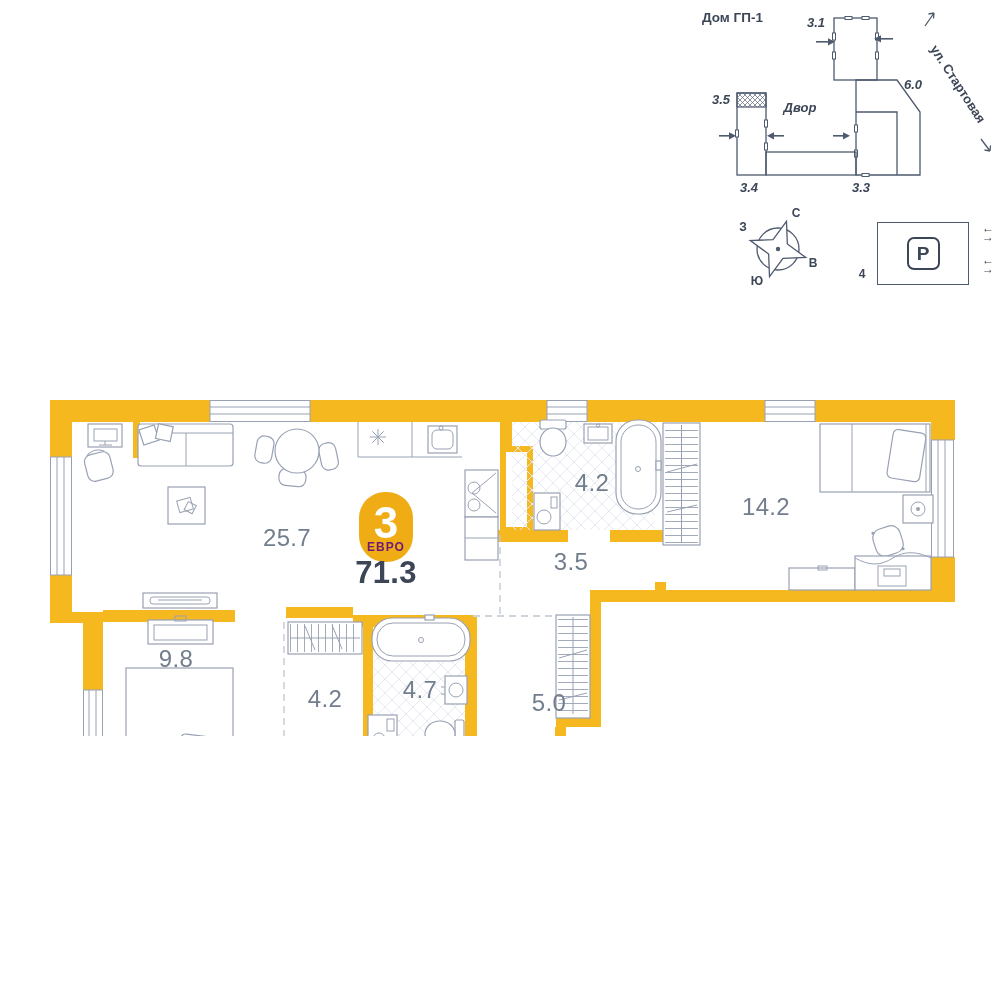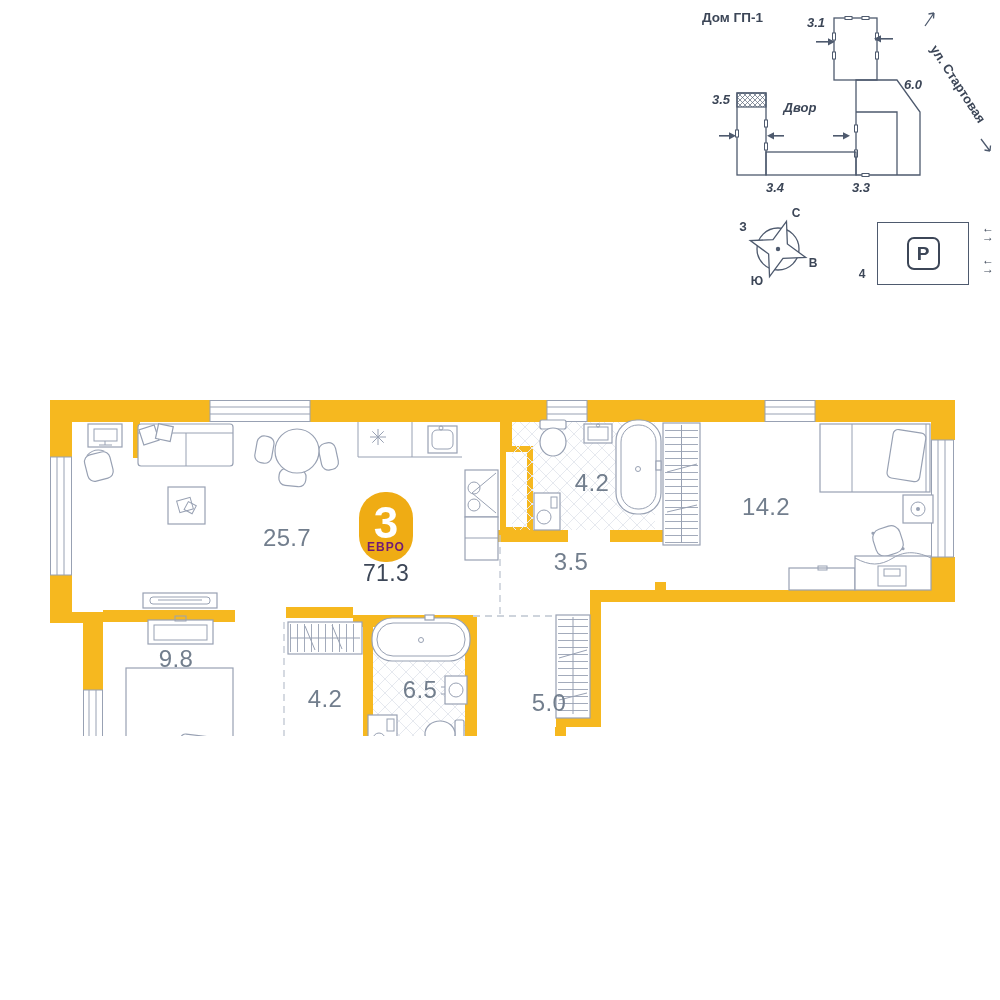--- a/index.html
+++ b/index.html
@@ -25,21 +25,21 @@
   
   .c{position:absolute;transform:translate(-50%,-50%);white-space:nowrap;}
   .lbl{font-size:24px;color:var(--text_muted,#727E8D);font-weight:400;letter-spacing:.3px;}
   .slbl{font-size:13px;color:var(--text_dark,#3C4657);font-weight:600;font-style:italic;}
   .site-title{position:absolute;left:702px;top:10px;font-size:13.5px;font-weight:600;
               color:var(--text_dark,#3C4657);white-space:nowrap;}
   .clbl{font-size:12px;color:var(--text_dark,#3C4657);font-weight:600;}
   .street{position:absolute;left:958px;top:84px;font-size:13px;font-weight:600;
           color:var(--text_dark,#3C4657);white-space:nowrap;
           transform:translate(-50%,-50%) rotate(57deg);}
-  .total{font-size:23px;font-weight:400;color:var(--text_dark,#3C4657);letter-spacing:.3px;}
+  .total{font-size:31px;font-weight:700;color:var(--text_dark,#3C4657);letter-spacing:.3px;}
   
   .badge{position:absolute;left:359px;top:492px;width:54px;height:70px;border-radius:26px;
          background:var(--badge,#EFAC14);display:flex;flex-direction:column;align-items:center;
          justify-content:center;}
   .badge-num{font-size:44px;font-weight:700;color:#fff;line-height:.95;margin-top:2px;}
   .badge-type{font-size:12px;font-weight:700;color:#701a75;letter-spacing:1px;margin-top:-3px;}
   
   .parking{position:absolute;left:877px;top:222px;width:90px;height:61px;background:#fff;
            border:1.5px solid var(--plan_dark,#4E5A6E);display:flex;align-items:center;
            justify-content:center;}
@@ -339,21 +339,21 @@
   <g>
     <path class="dash" d="M487,774 H543" stroke-dasharray="4 4"></path>
     <path class="fn" d="M543,772 L491,801" stroke-width="1.6"></path>
   </g>
 </svg>
 
   <span class="site-title">Дом ГП-1</span>
   <span class="c slbl" style="left:816px;top:22px">3.1</span>
   <span class="c slbl" style="left:913px;top:84px">6.0</span>
   <span class="c slbl" style="left:861px;top:187px">3.3</span>
-  <span class="c slbl" style="left:775px;top:187px">3.4</span>
+  <span class="c slbl" style="left:749px;top:187px">3.4</span>
   <span class="c slbl" style="left:721px;top:99px">3.5</span>
   <span class="c slbl" style="left:800px;top:107px">Двор</span>
   <span class="street">ул. Стартовая</span>
 
   <span class="c clbl" style="left:796px;top:213px">С</span>
   <span class="c clbl" style="left:743px;top:227px">З</span>
   <span class="c clbl" style="left:813px;top:263px">В</span>
   <span class="c clbl" style="left:757px;top:281px">Ю</span>
 
   <div class="parking">
@@ -370,21 +370,21 @@
     <span>←</span>
     <span>→</span>
   </div>
 
   <span class="c lbl" style="left:287px;top:538px">25.7</span>
   <span class="c lbl" style="left:592px;top:483px">4.2</span>
   <span class="c lbl" style="left:571px;top:562px">3.5</span>
   <span class="c lbl" style="left:766px;top:507px">14.2</span>
   <span class="c lbl" style="left:176px;top:659px">9.8</span>
   <span class="c lbl" style="left:325px;top:699px">4.2</span>
-  <span class="c lbl" style="left:420px;top:690px">6.5</span>
+  <span class="c lbl" style="left:420px;top:690px">4.7</span>
   <span class="c lbl" style="left:549px;top:703px">5.0</span>
 
   <div class="badge">
     <span class="badge-num">3</span>
     <span class="badge-type">ЕВРО</span>
   </div>
   <span class="c total" style="left:386px;top:573px">71.3</span>
 
 </div>
 

